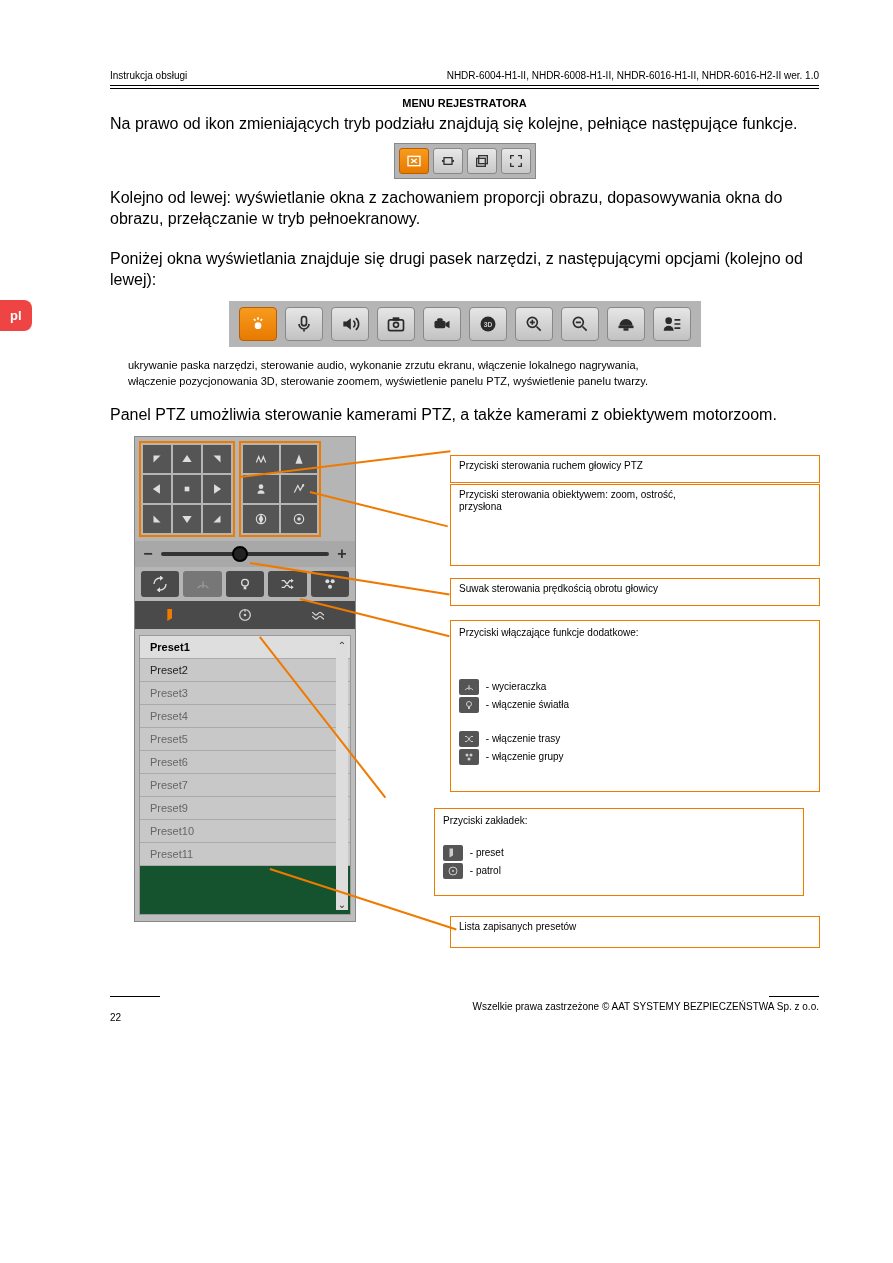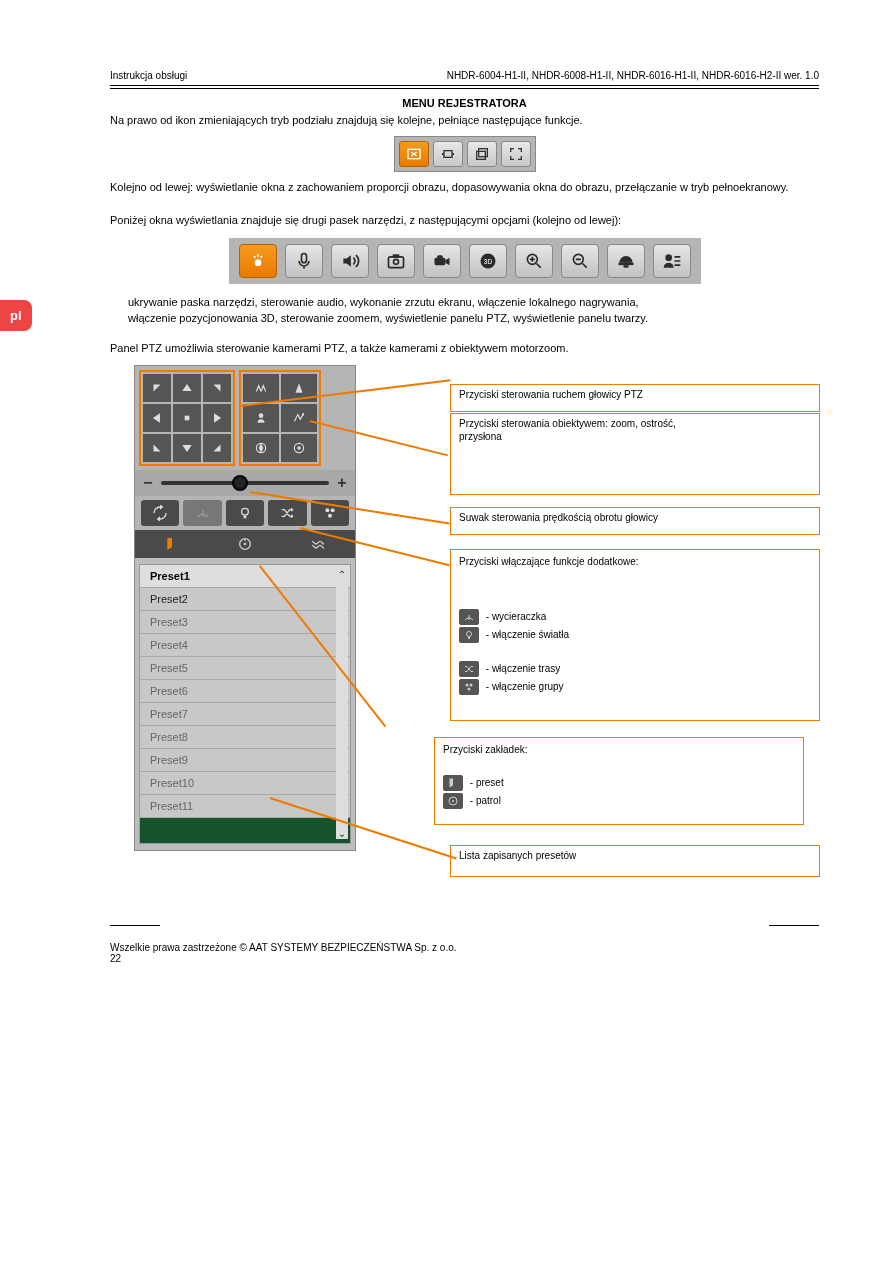--- a/index.html
+++ b/index.html
@@ -38,21 +38,21 @@
     font-size: 10px;
     margin-bottom: 4px;
   }
   .header-row .right { float: right; }
 
   .section-title {
     font-size: 11px;
     margin: 6px 0 4px 0;
   }
   .section-text {
-    font-size: 11px;
+    font-size: 16px;
     line-height: 1.35;
     margin: 4px 0;
   }
 
   
   .toolbar-strip {
     background: #b5b5b5;
     display: inline-flex;
     gap: 4px;
     padding: 4px;
@@ -575,21 +575,20 @@
       </div>
       <div class="preset-list">
         <div class="preset-inner">
           <div class="preset-item selected">Preset1</div>
           <div class="preset-item enabled">Preset2</div>
           <div class="preset-item">Preset3</div>
           <div class="preset-item">Preset4</div>
           <div class="preset-item">Preset5</div>
           <div class="preset-item">Preset6</div>
           <div class="preset-item">Preset7</div>
-          <div class="preset-item">Preset8</div>
           <div class="preset-item">Preset9</div>
           <div class="preset-item">Preset10</div>
           <div class="preset-item">Preset11</div>
           <div class="preset-scroll">
             <span>⌃</span>
             <span>⌄</span>
           </div>
         </div>
       </div>
     </div>
@@ -677,17 +676,17 @@
     <div class="line" style="left:150px; top:200px; width:204px; transform: rotate(52deg);"></div>
     <div class="line" style="left:160px; top:432px; width:196px; transform: rotate(18deg);"></div>
 
   </div>
 
   <div class="footer">
     <div class="footer-line">
       <div class="short"></div>
       <div class="short"></div>
     </div>
-    <div style="text-align:left; margin-top:16px;">Wszelkie prawa zastrzeżone © AAT SYSTEMY BEZPIECZEŃSTWA Sp. z o.o.</div>
+    <div style="text-align:right; margin-top:4px;">Wszelkie prawa zastrzeżone © AAT SYSTEMY BEZPIECZEŃSTWA Sp. z o.o.</div>
     <div style="">22</div>
   </div>
 
 </div>
 
 </body></html>

